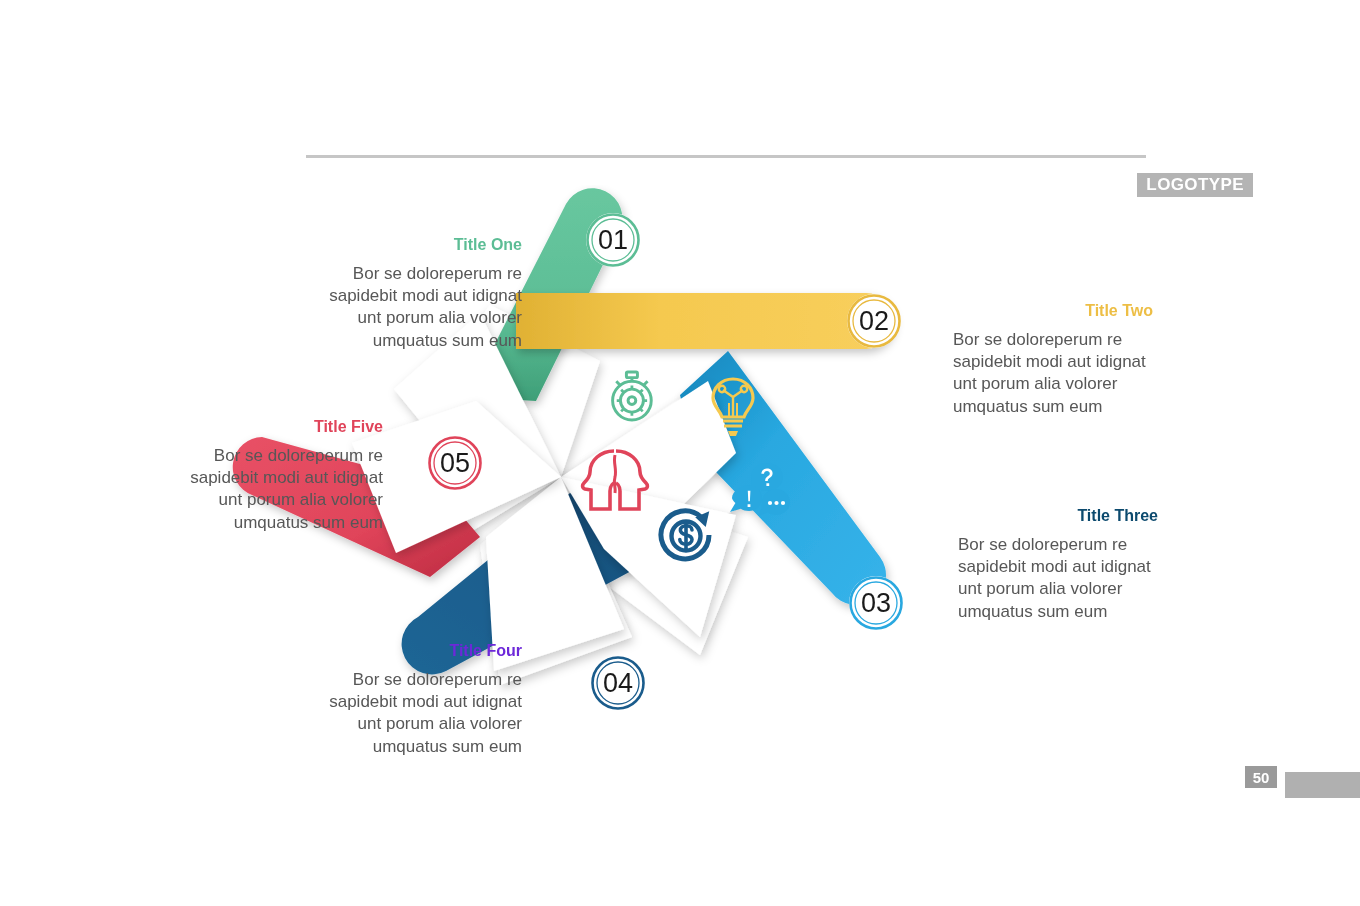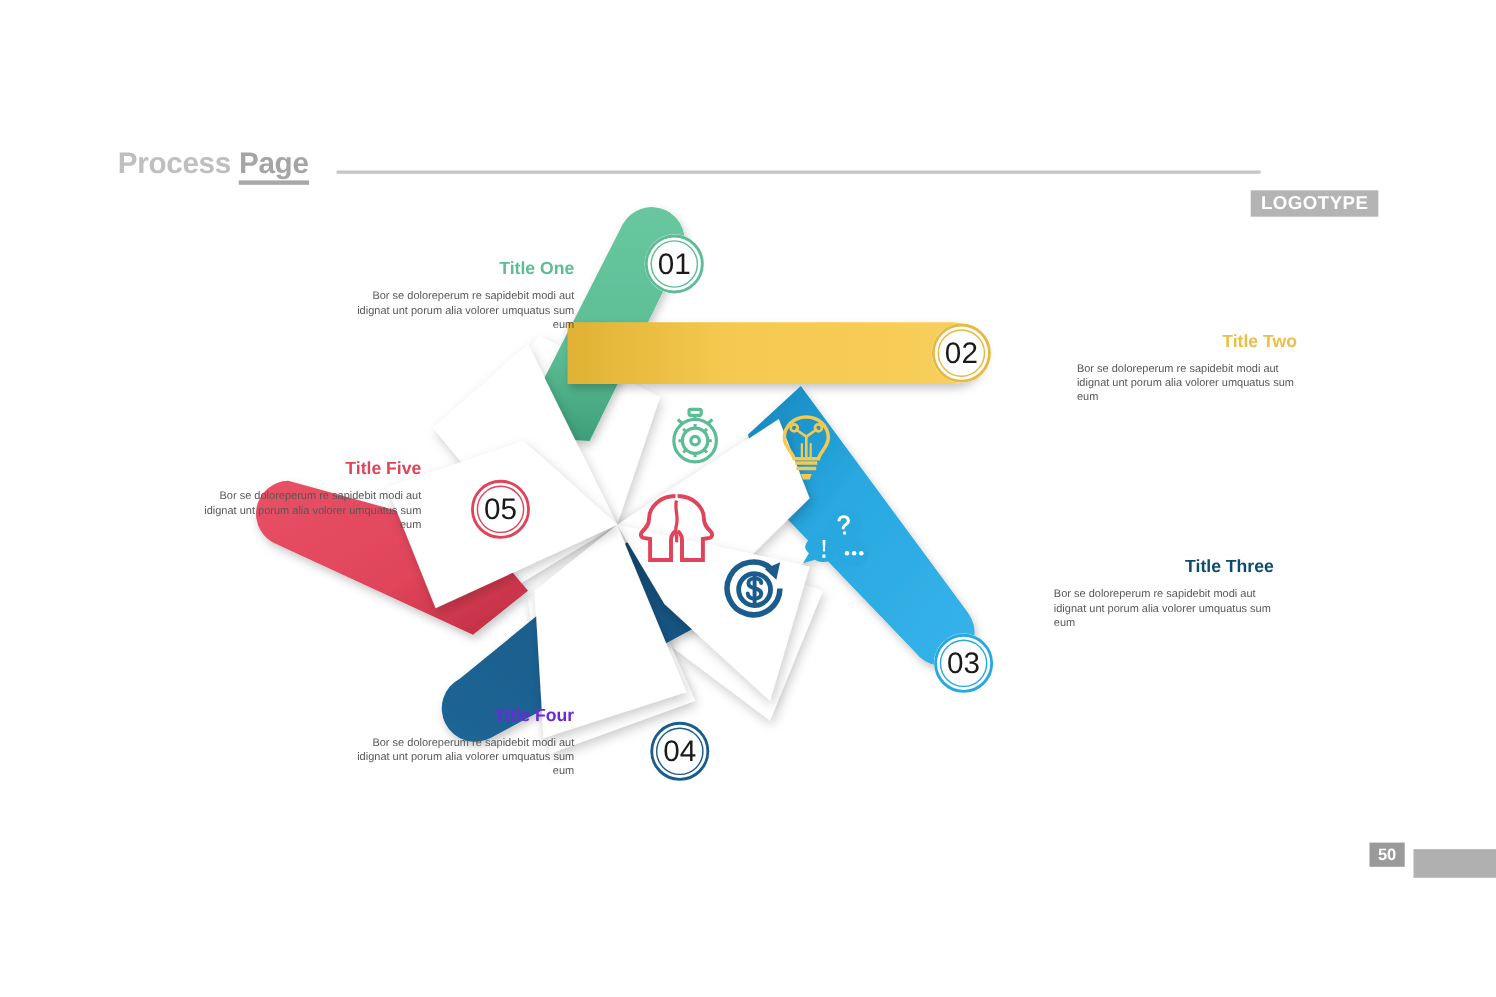--- a/index.html
+++ b/index.html
@@ -100,39 +100,38 @@
     width: 200px;
   }
   .cap-title {
     font-size: 16px;
     font-weight: bold;
     margin: 0 0 9px 0;
     line-height: 1.1;
     text-align: right;
   }
   .cap-body {
-    font-size: 10px;
+    font-size: 17px;
     line-height: 1.32;
     color: #575757;
     margin: 0;
   }
   .align-right { text-align: right; }
   .align-left  { text-align: left; }
 
   #block-1 { left: 322px; top: 236px; }
-  #block-2 { left: 979px; top: 302px; }
+  #block-2 { left: 953px; top: 302px; }
   #block-3 { left: 958px; top: 507px; }
   #block-4 { left: 322px; top: 642px; }
   #block-5 { left: 183px; top: 418px; }
 </style>
 </head>
 <body>
 
 <div id="header">
-  <div id="page-title"><span>Process </span><span class="accent">Page</span></div>
   <div id="title-rule"></div>
   <div id="logotype">LOGOTYPE</div>
 </div>
 
 <div id="diagram">
 <svg width="760" height="540" viewBox="0 0 760 540" xmlns="http://www.w3.org/2000/svg">
   <defs>
 
     <filter id="petalShadow" x="-40%" y="-40%" width="180%" height="180%">
       <feDropShadow dx="2" dy="4" stdDeviation="5" flood-color="#000000" flood-opacity="0.20"></feDropShadow>

